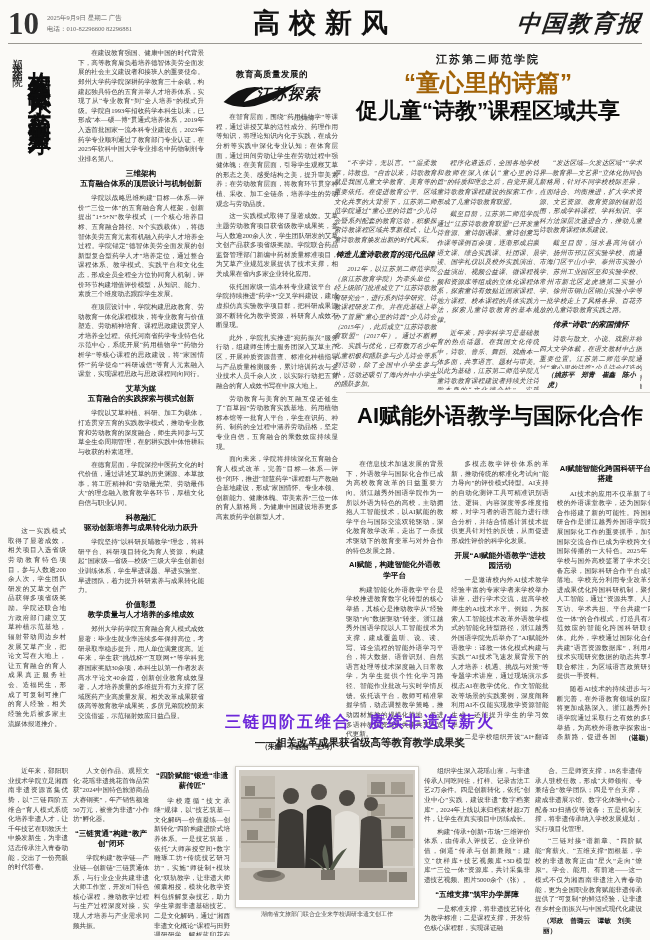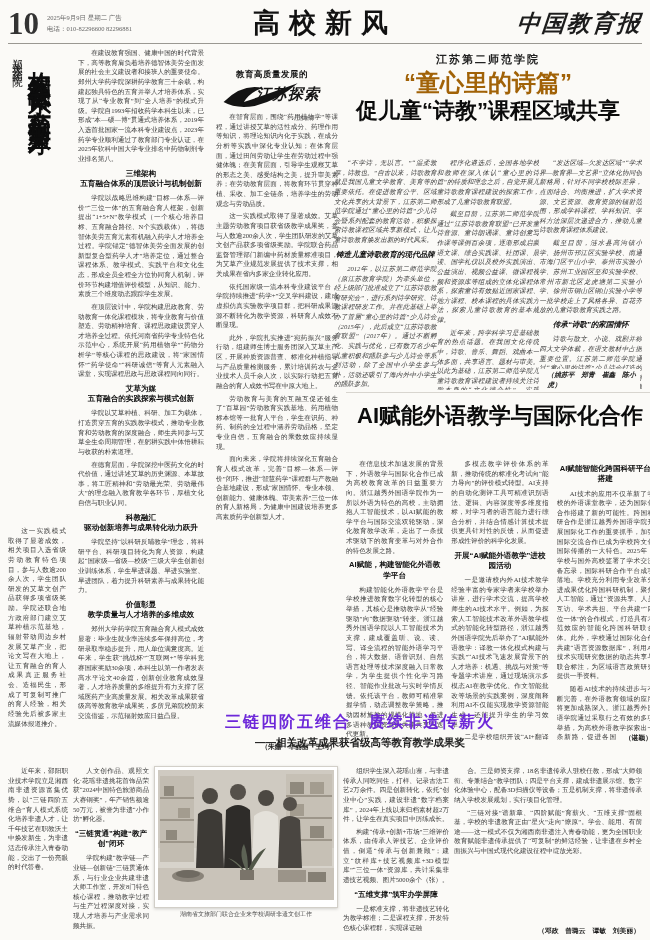--- a/index.html
+++ b/index.html
@@ -205,20 +205,24 @@
     </div>
     <div class="sy-body">
       <div class="sy-c1 col">
           <div class="para">近年来，邵阳职业技术学院立足湘西南非遗资源富集优势，以“三链四阶五维合”育人模式系统化培养非遗人才，让千年技艺在职教沃土中焕发新生，为非遗活态传承注入青春动能，交出了一份亮眼的时代答卷。</div>
         </div>
       <div class="sy-c2 col">
           <div class="para">人文创作品、观照文化·花瑶非遗挑花首饰品荣获“2024中国特色旅游商品大赛铜奖”，年产销售额逾50万元，被誉为非遗“小作坊”孵化器。</div>
           <div class="sub-head">“三链贯通”构建“教产创”闭环</div>
           <div class="para">学院构建“教学链—产业链—创新链”三链贯通体系，与行业企业共建非遗大师工作室，开发8门特色核心课程，推动教学过程与生产过程深度对接，实现人才培养与产业需求同频共振。</div>
         </div>
+      <div class="sy-c3 col">
+          <div class="sub-head">“四阶赋能”锻造“非遗薪传匠”</div>
+          <div class="para">学校遵循“技文承继”规律，以“技艺筑基—文化解码—价值凝练—创新转化”四阶构建进阶式培养体系。一是技艺筑基，依托“大师亲授空间+数字雕琢工坊+传统技艺研习坊”，实施“师徒制+模块化”双轨教学，让非遗大师倾囊相授，模块化教学资料包拆解复杂技艺，助力学生掌握非遗基础技艺。二是文化解码，通过“湘西非遗文化概论”课程与田野调研研学，解析蓝印花布纹样与“码山山歌”的文化关联，让传承扎根文化本源。三是价值提炼，</div>
+        </div>
       <div class="sy-photo">
         <div class="photo-frame">
           <svg width="176" height="130" viewBox="0 0 176 130" aria-hidden="true">
             <rect x="0" y="0" width="176" height="130" fill="#d7d3cb"></rect>
             <rect x="0" y="0" width="176" height="78" fill="#cfcac1"></rect>
 
             <rect x="2" y="6" width="34" height="86" fill="#c2bcb1"></rect>
             <line x1="2" y1="28" x2="36" y2="28" stroke="#9d968a" stroke-width="2"></line>
             <line x1="2" y1="50" x2="36" y2="50" stroke="#9d968a" stroke-width="2"></line>
             <line x1="2" y1="72" x2="36" y2="72" stroke="#9d968a" stroke-width="2"></line>

